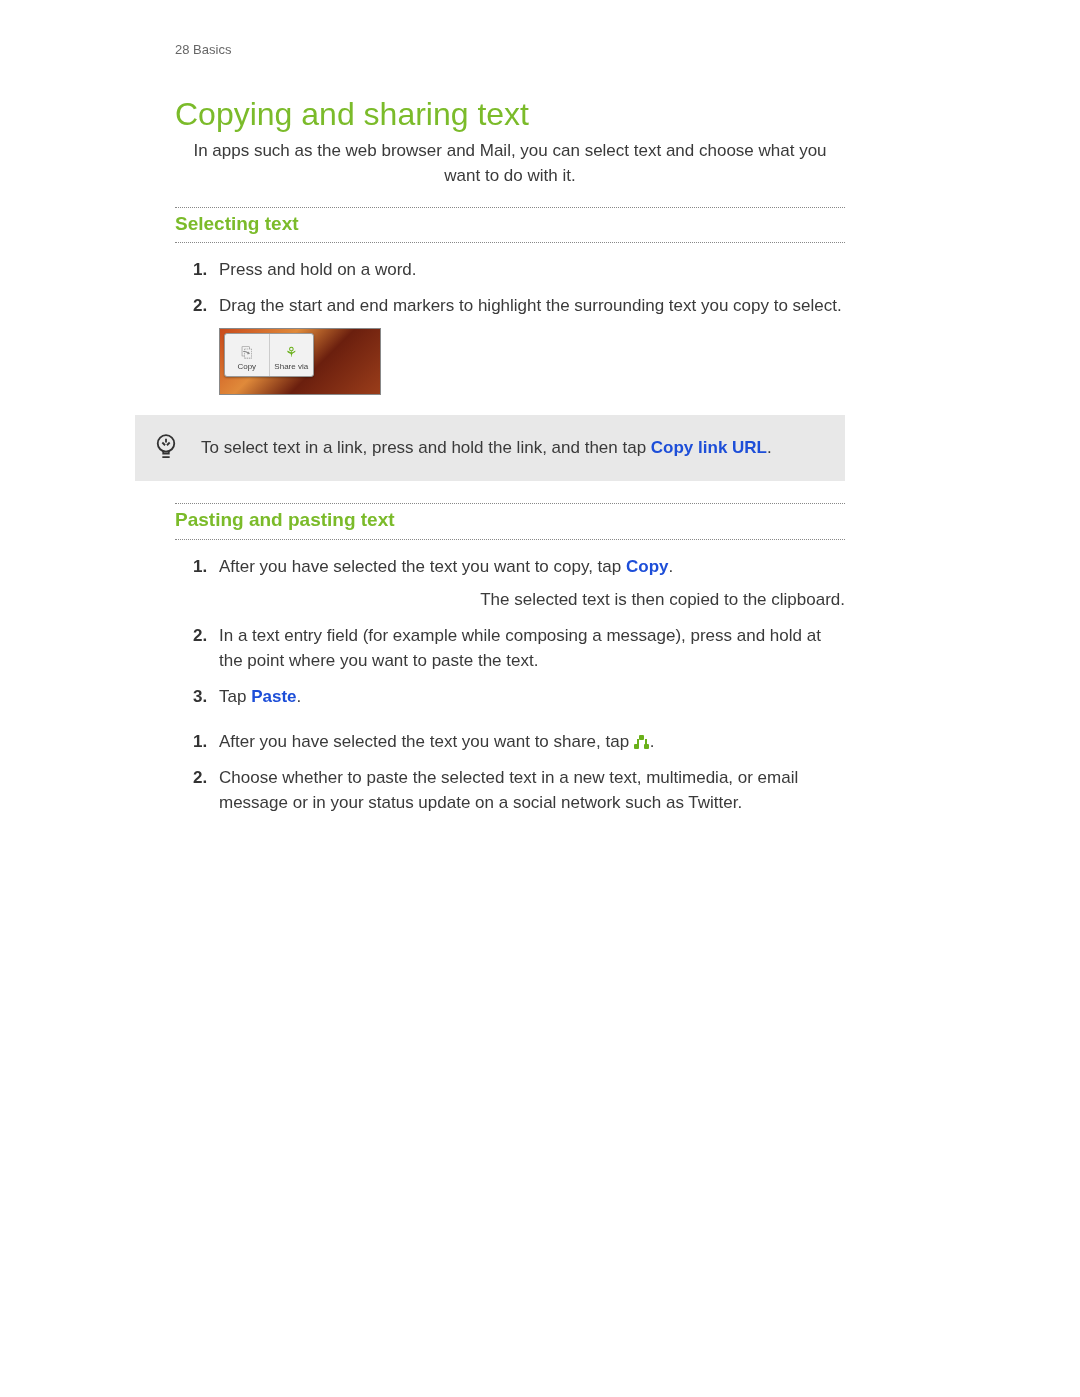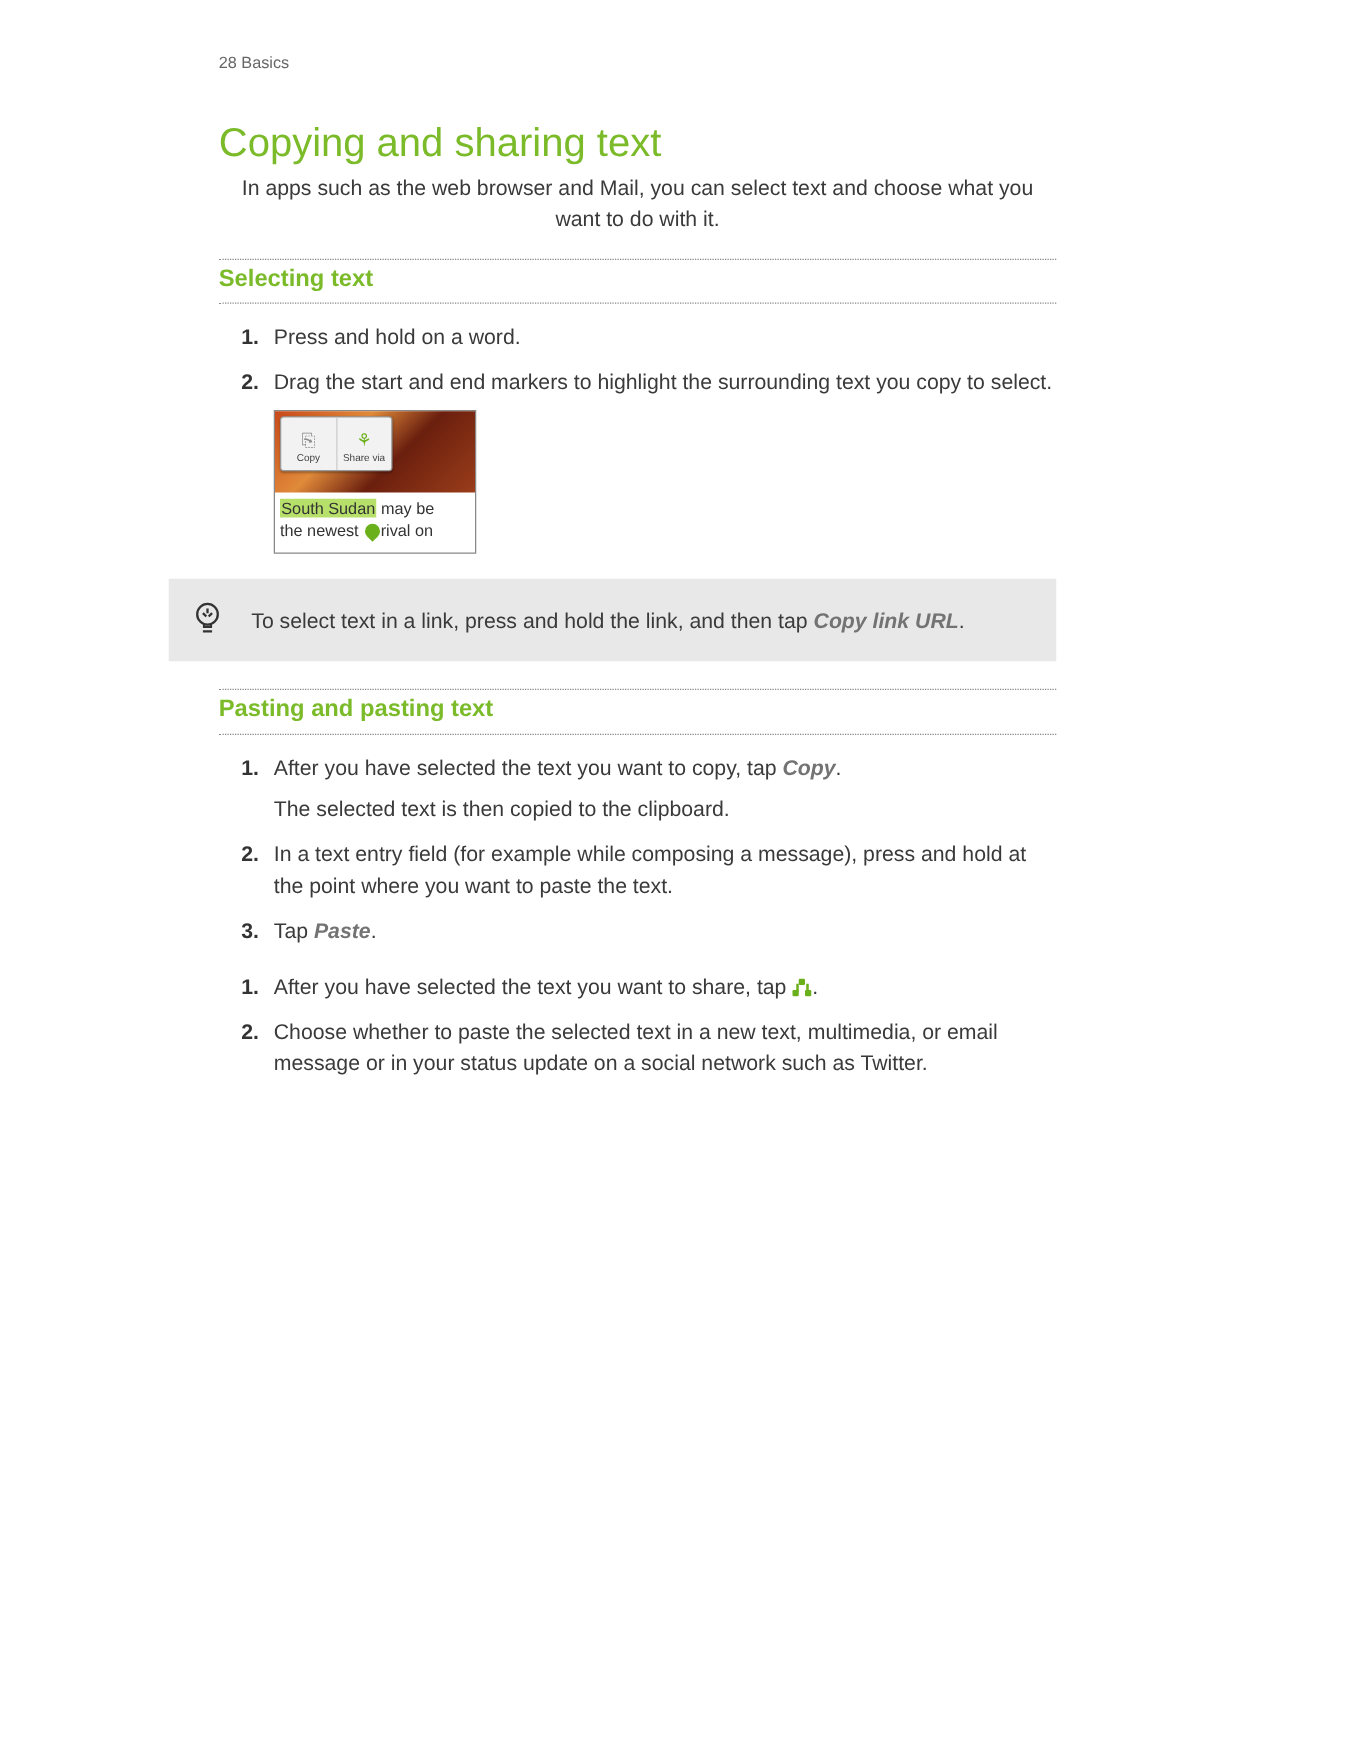--- a/index.html
+++ b/index.html
@@ -35,22 +35,22 @@
   ol { list-style: none; padding-left: 44px; }
   ol > li { position: relative; margin-bottom: 10px; }
   ol > li .num {
     position: absolute;
     left: -26px;
     top: 0;
     font-weight: 700;
     color: #333;
   }
   .li-body { }
-  .li-body p { margin-top: 8px; }
-  .bold { font-weight: 700; color: #737373; font-style: italic; }
+  .li-body p { margin-top: 8px; text-align: right; }
+  .bold { font-weight: 700; color: #1d4ed8; }
 
   
   .screenshot {
     width: 162px;
     border: 1px solid #888;
     background: #fff;
     margin-top: 10px;
     font-size: 12px;
   }
   .shot-top {
@@ -178,24 +178,20 @@
               <div class="pcell">
                 <span class="ic copy">⎘</span>
                 <span>Copy</span>
               </div>
               <div class="pcell">
                 <span class="ic share">⚘</span>
                 <span>Share via</span>
               </div>
             </div>
           </div>
-          <div class="shot-text">
-            <span class="hl">South Sudan</span><span> may be</span><br>
-            <span>the newest </span><span class="marker"></span><span>rival on</span>
-          </div>
         </div>
       </div>
     </li>
   </ol>
 </div>
 
 <div class="tip-wrap">
   <span class="bulb-icon">
     <svg viewBox="0 0 24 32">
         <circle cx="12" cy="11" r="9"></circle>

